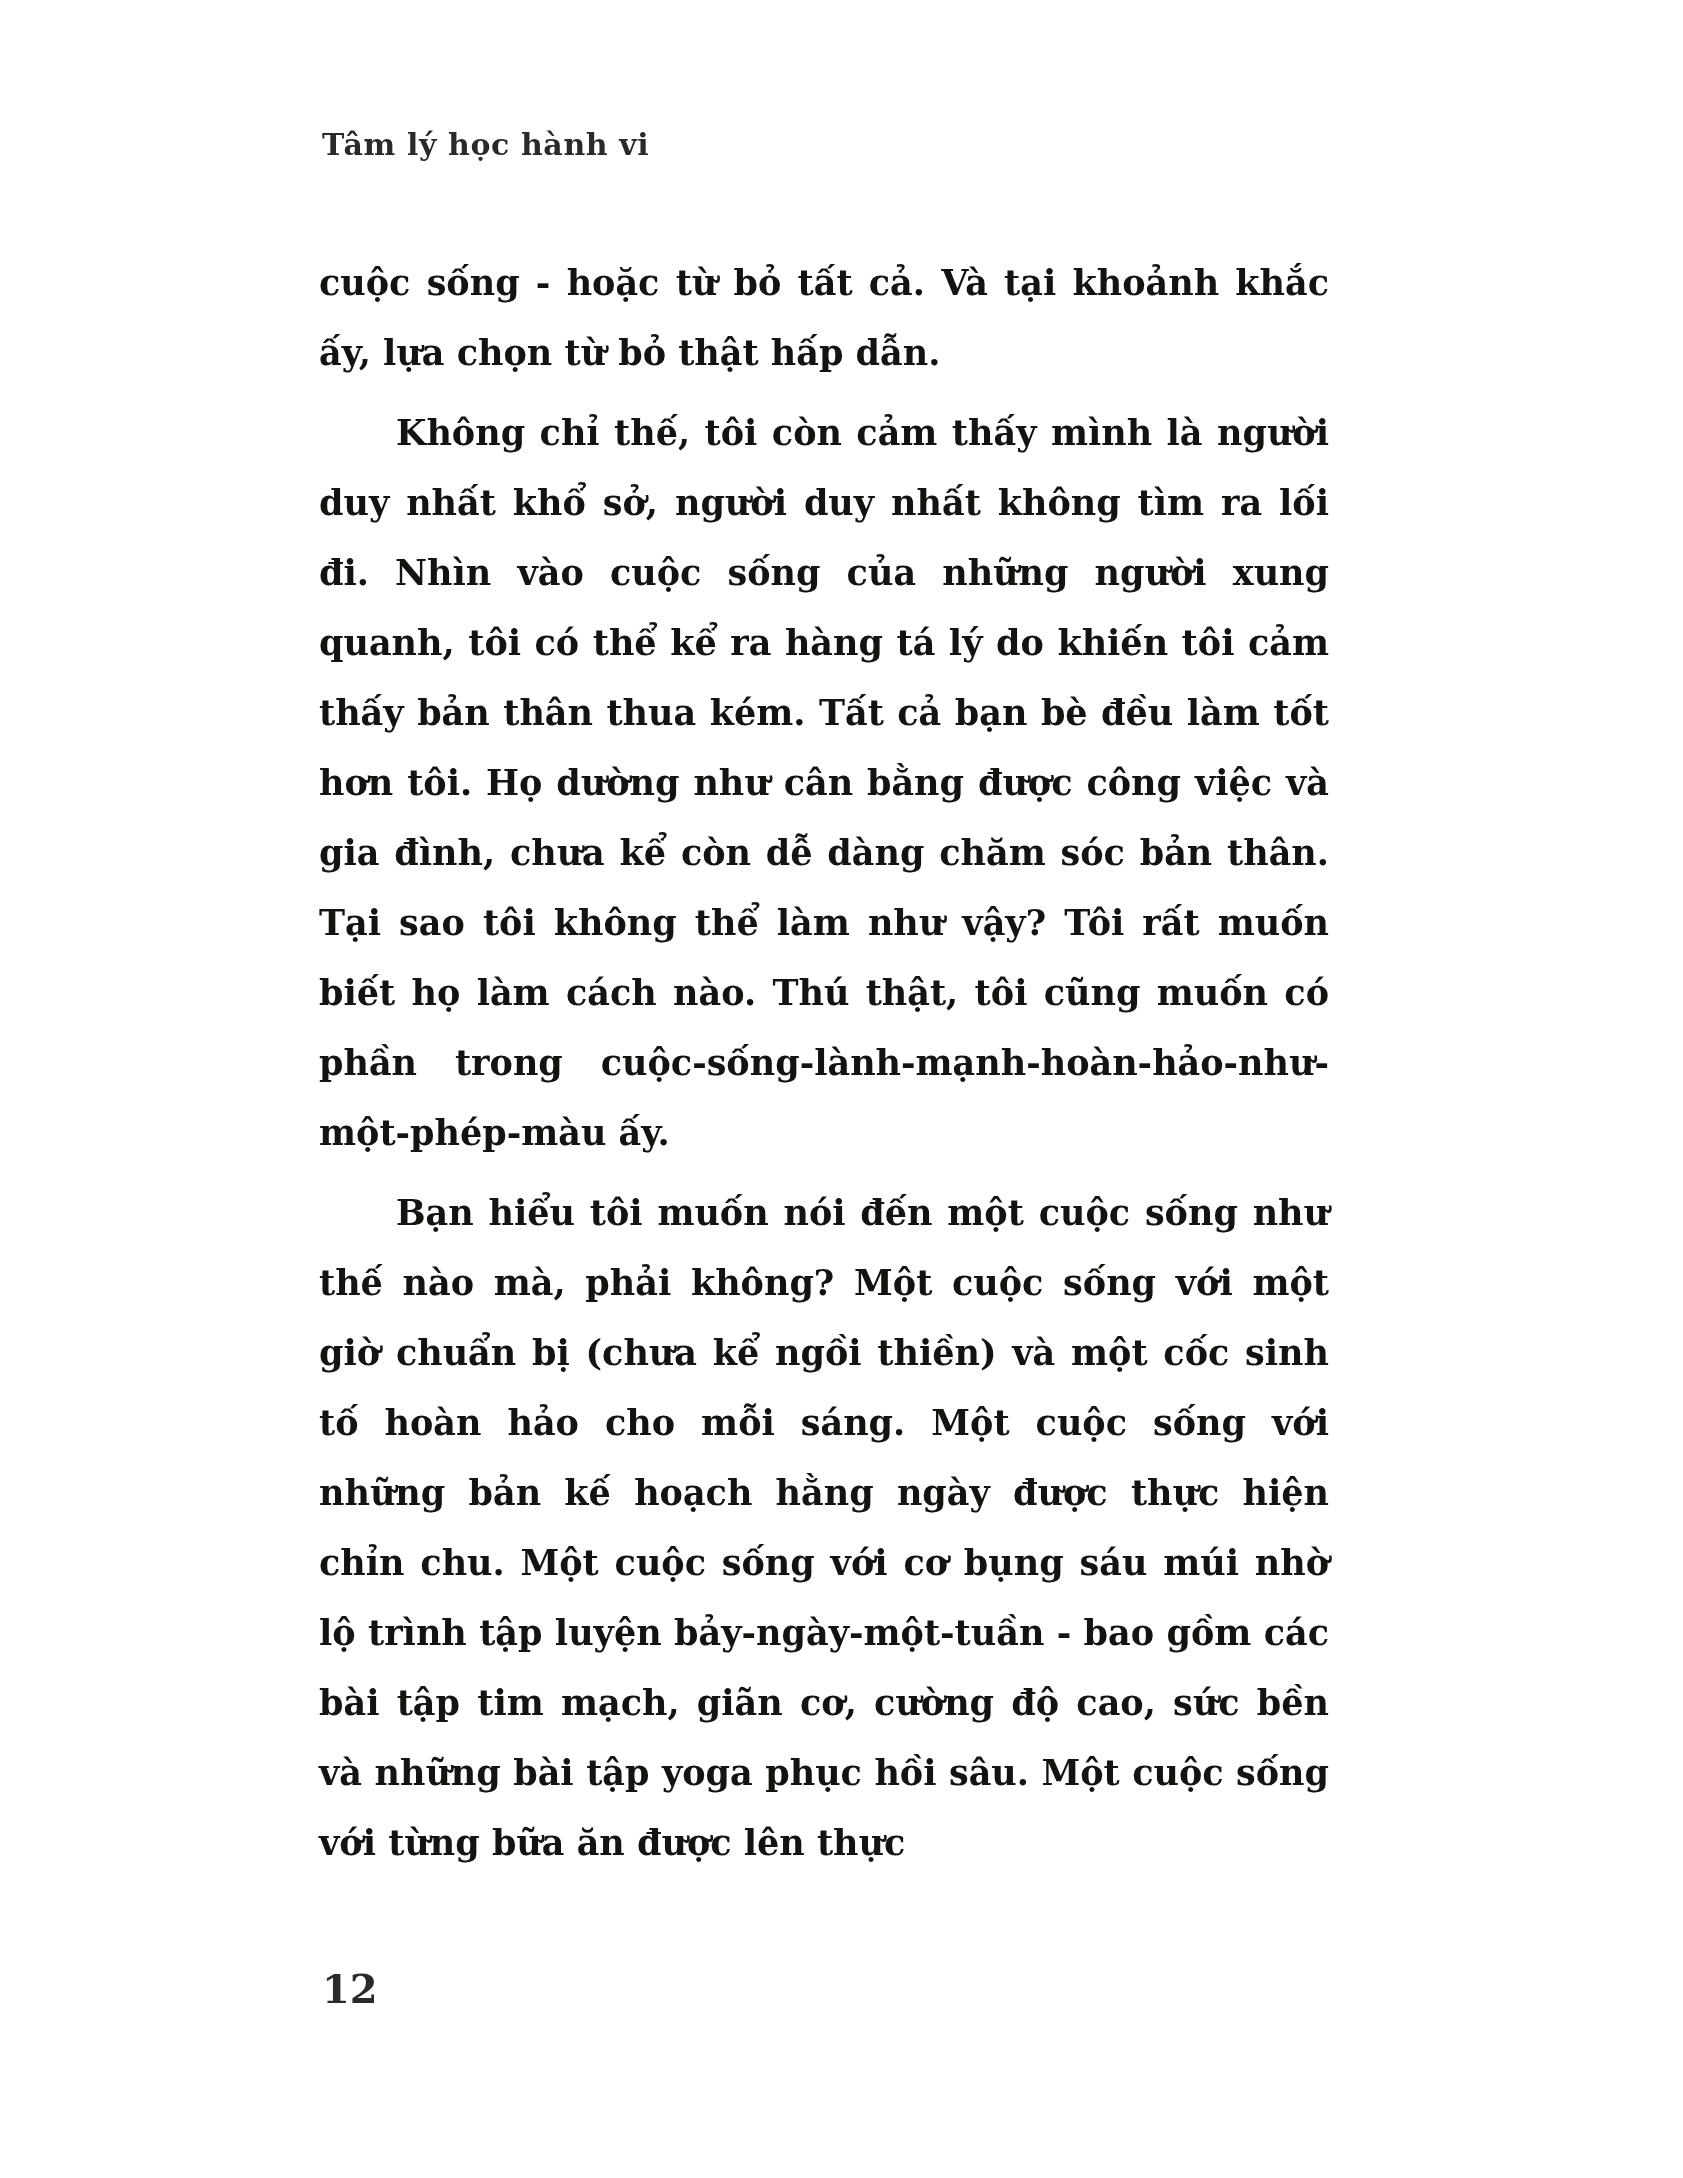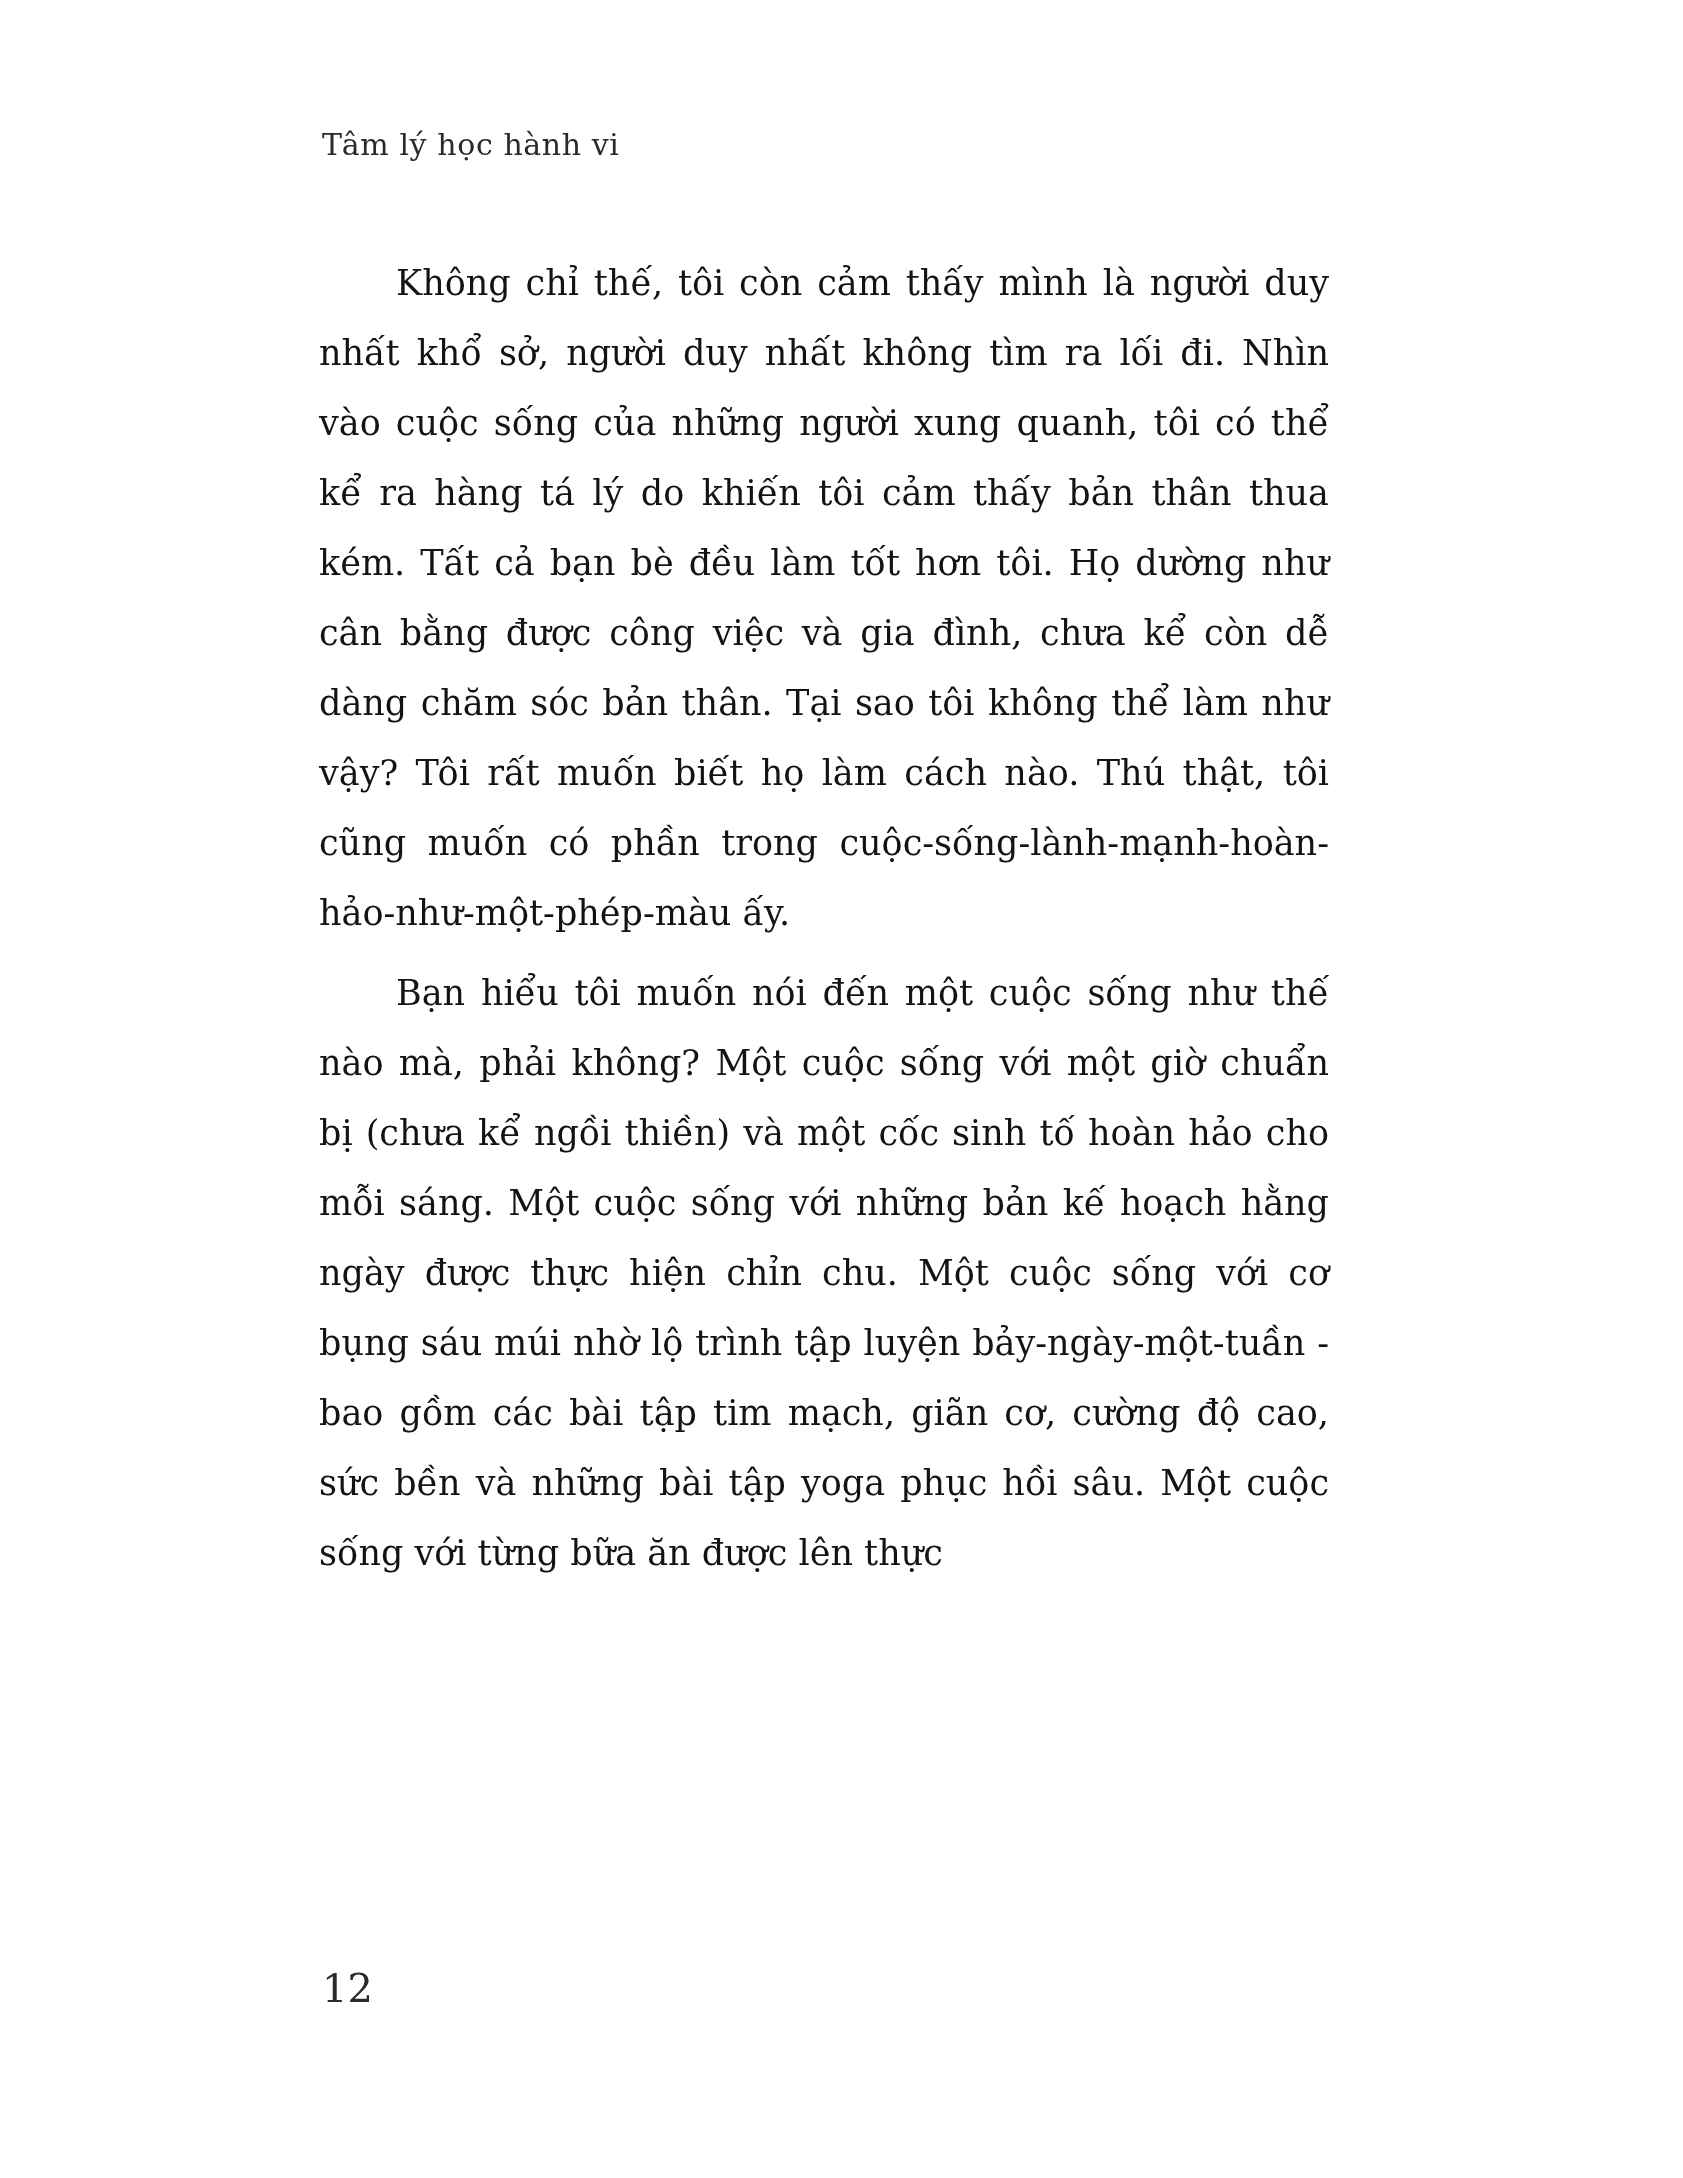--- a/index.html
+++ b/index.html
@@ -12,20 +12,21 @@
     background: #ffffff;
     font-family: "Liberation Serif", serif;
     color: #1a1a1a;
     overflow: hidden;
   }
   .page {
     position: relative;
     width: 1644px;
     height: 2178px;
     box-sizing: border-box;
+    font-weight: bold;
   }
   .running-head {
     position: absolute;
     top: 127px;
     left: 322px;
     font-family: "DejaVu Serif", serif;
     font-size: 30px;
     letter-spacing: 0.6px;
     color: #2a2a2a;
     white-space: nowrap;
@@ -62,20 +63,21 @@
   }
 </style>
 </head>
 <body>
 
 <div class="page">
 
   <div class="running-head">Tâm lý học hành vi</div>
 
   <div class="text-block">
+    <p class="para">cuộc sống - hoặc từ bỏ tất cả. Và tại khoảnh khắc ấy, lựa chọn từ bỏ thật hấp dẫn.</p>
     <p class="para indent">Không chỉ thế, tôi còn cảm thấy mình là người duy nhất khổ sở, người duy nhất không tìm ra lối đi. Nhìn vào cuộc sống của những người xung quanh, tôi có thể kể ra hàng tá lý do khiến tôi cảm thấy bản thân thua kém. Tất cả bạn bè đều làm tốt hơn tôi. Họ dường như cân bằng được công việc và gia đình, chưa kể còn dễ dàng chăm sóc bản thân. Tại sao tôi không thể làm như vậy? Tôi rất muốn biết họ làm cách nào. Thú thật, tôi cũng muốn có phần trong cuộc-sống-lành-mạnh-hoàn-hảo-như-một-phép-màu ấy.</p>
     <p class="para indent">Bạn hiểu tôi muốn nói đến một cuộc sống như thế nào mà, phải không? Một cuộc sống với một giờ chuẩn bị (chưa kể ngồi thiền) và một cốc sinh tố hoàn hảo cho mỗi sáng. Một cuộc sống với những bản kế hoạch hằng ngày được thực hiện chỉn chu. Một cuộc sống với cơ bụng sáu múi nhờ lộ trình tập luyện bảy-ngày-một-tuần - bao gồm các bài tập tim mạch, giãn cơ, cường độ cao, sức bền và những bài tập yoga phục hồi sâu. Một cuộc sống với từng bữa ăn được lên thực</p>
   </div>
 
   <div class="folio">12</div>
 
 </div>
 
 
 </body></html>

